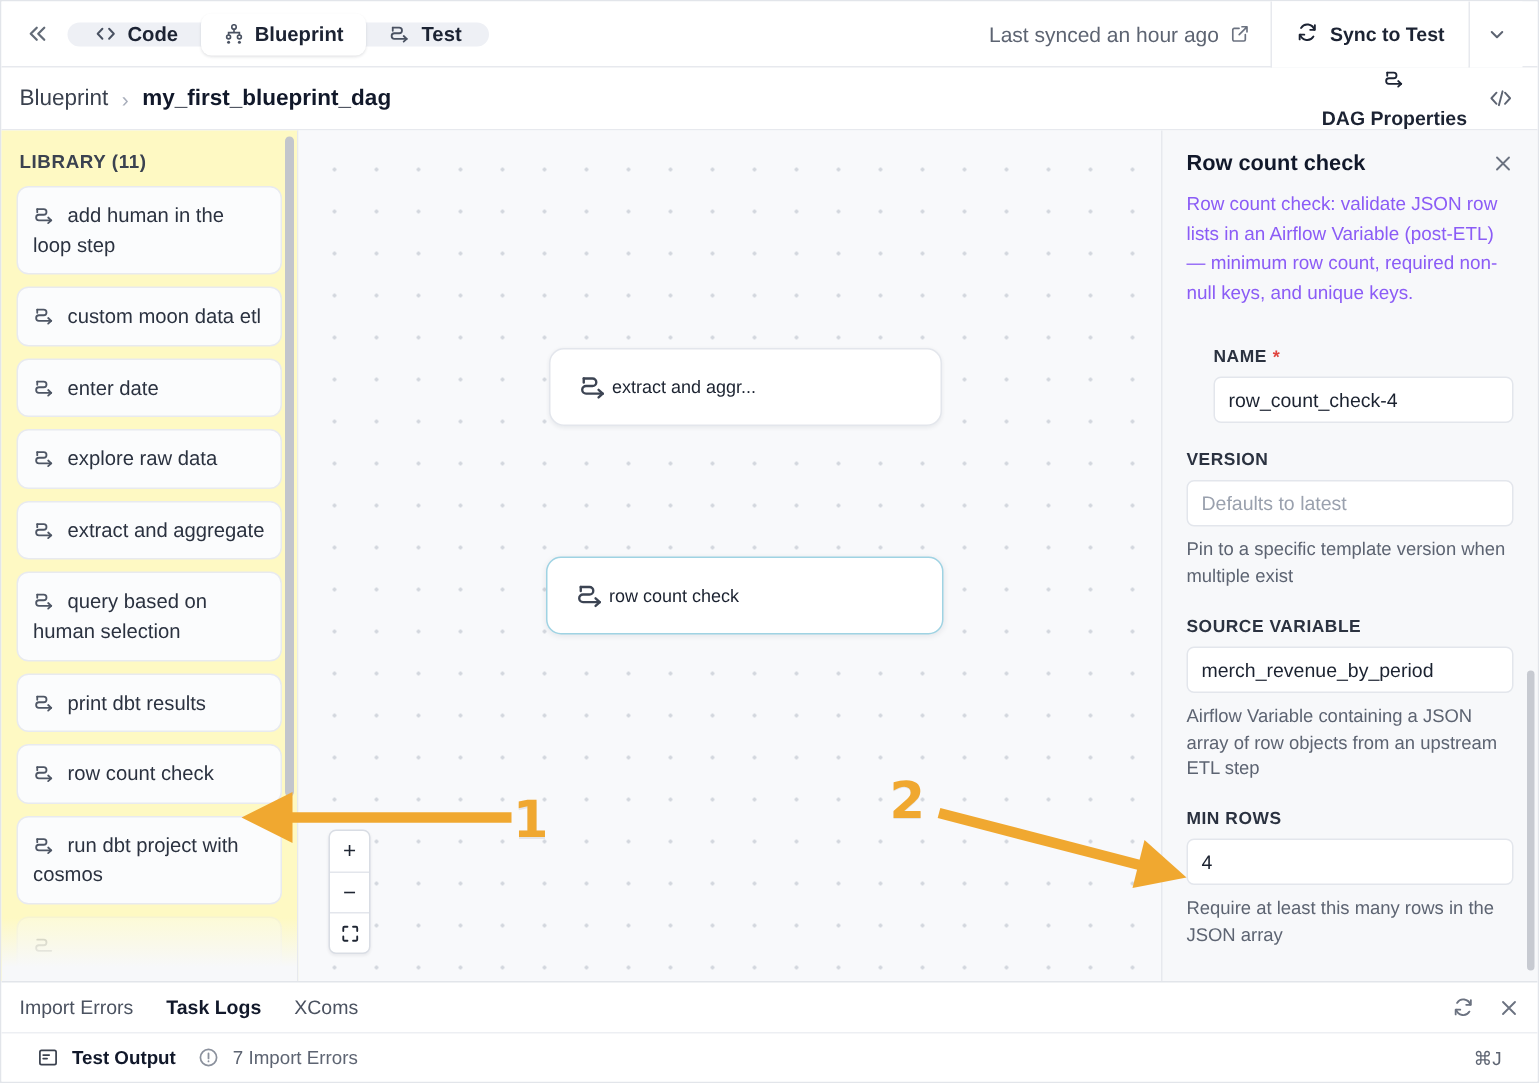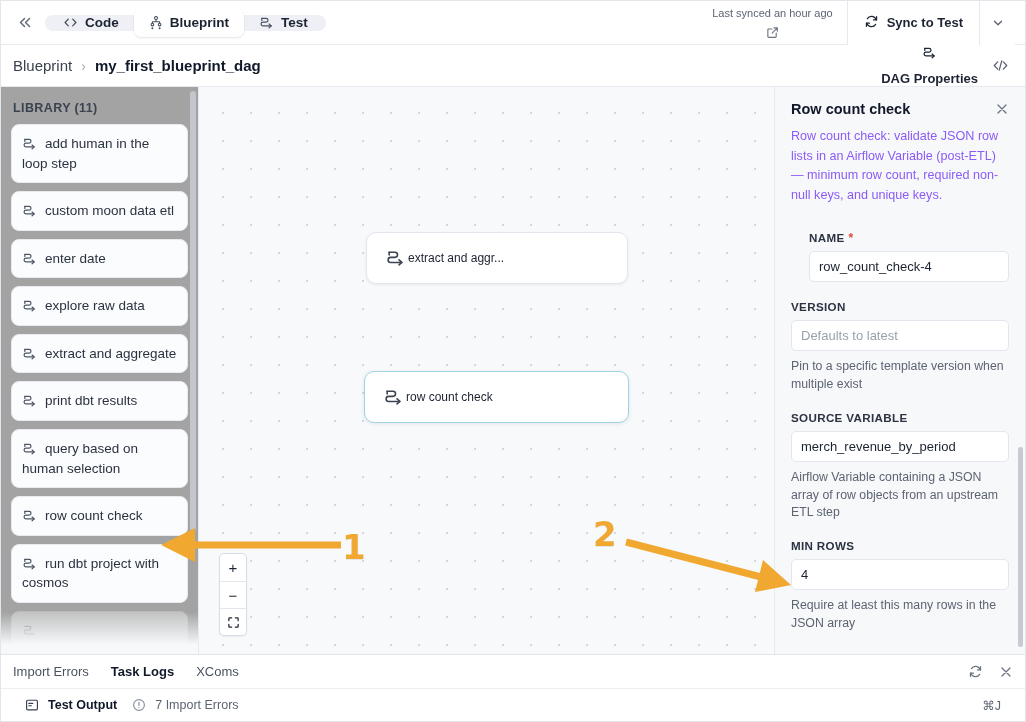--- a/index.html
+++ b/index.html
@@ -51,23 +51,22 @@
   .tab.active { background: #ffffff; box-shadow: 0 1px 2px rgba(16,24,40,.12); }
   .tab .ic { display: flex; align-items: center; color: #4a5262; }
 
   .topbar-right {
     margin-left: auto;
     display: flex; align-items: center; gap: 0;
     height: 44px;
   }
   .sync-status {
     display: flex; align-items: center; gap: 7px;
-    font-size: 11px; color: #5d6472;
+    font-size: 14px; color: #5d6472;
     padding-right: 14px;
-    flex-direction: column;
   }
   .sync-status .ext { color: #6b7280; display: flex; }
   .sync-btn-wrap {
     display: flex; align-items: stretch;
     height: 44px;
     border-left: 1px solid #e7e9ee;
   }
   .sync-btn {
     display: flex; align-items: center; gap: 8px;
     padding: 0 16px;
@@ -98,21 +97,21 @@
     font-size: 13px; font-weight: bold; color: #1c2333; cursor: pointer; flex-direction: column;
   }
   .code-toggle { color: #5d6472; display: flex; cursor: pointer; padding-right: 4px; }
 
   
   .bodyrow { flex: 1 1 auto; display: flex; min-height: 0; position: relative; }
 
   
   .library {
     width: 198px; flex: 0 0 198px;
-    background: #a3a3a3;
+    background: #fef9c3;
     border-right: 1px solid #e7e9ee;
     display: flex; flex-direction: column;
     position: relative;
     overflow: hidden;
     justify-content: flex-end;
   }
   .library-title {
     font-size: 12.5px; font-weight: bold; letter-spacing: .4px;
     color: #3b4250;
     padding: 14px 12px 9px 12px;
@@ -440,31 +439,31 @@
           </span><span>extract and aggregate</span>
         </div>
 
         <div class="lib-item">
           <span class="lib-ic">
             <svg width="15" height="14" viewBox="0 0 16 15" fill="none" aria-hidden="true">
                 <path d="M3 2.6h4.6a2 2 0 0 1 0 4H4.2a2 2 0 0 0 0 4H13" stroke="currentColor" stroke-width="1.3" stroke-linecap="round" stroke-linejoin="round"></path>
                 <path d="M10.8 8.6L13 10.6l-2.2 2" stroke="currentColor" stroke-width="1.3" stroke-linecap="round" stroke-linejoin="round"></path>
                 <path d="M3 2.6v2.2" stroke="currentColor" stroke-width="1.3" stroke-linecap="round"></path>
               </svg>
+          </span><span>query based on human selection</span>
+        </div>
+
+        <div class="lib-item">
+          <span class="lib-ic">
+            <svg width="15" height="14" viewBox="0 0 16 15" fill="none" aria-hidden="true">
+                <path d="M3 2.6h4.6a2 2 0 0 1 0 4H4.2a2 2 0 0 0 0 4H13" stroke="currentColor" stroke-width="1.3" stroke-linecap="round" stroke-linejoin="round"></path>
+                <path d="M10.8 8.6L13 10.6l-2.2 2" stroke="currentColor" stroke-width="1.3" stroke-linecap="round" stroke-linejoin="round"></path>
+                <path d="M3 2.6v2.2" stroke="currentColor" stroke-width="1.3" stroke-linecap="round"></path>
+              </svg>
           </span><span>print dbt results</span>
-        </div>
-
-        <div class="lib-item">
-          <span class="lib-ic">
-            <svg width="15" height="14" viewBox="0 0 16 15" fill="none" aria-hidden="true">
-                <path d="M3 2.6h4.6a2 2 0 0 1 0 4H4.2a2 2 0 0 0 0 4H13" stroke="currentColor" stroke-width="1.3" stroke-linecap="round" stroke-linejoin="round"></path>
-                <path d="M10.8 8.6L13 10.6l-2.2 2" stroke="currentColor" stroke-width="1.3" stroke-linecap="round" stroke-linejoin="round"></path>
-                <path d="M3 2.6v2.2" stroke="currentColor" stroke-width="1.3" stroke-linecap="round"></path>
-              </svg>
-          </span><span>query based on human selection</span>
         </div>
 
         <div class="lib-item">
           <span class="lib-ic">
             <svg width="15" height="14" viewBox="0 0 16 15" fill="none" aria-hidden="true">
                 <path d="M3 2.6h4.6a2 2 0 0 1 0 4H4.2a2 2 0 0 0 0 4H13" stroke="currentColor" stroke-width="1.3" stroke-linecap="round" stroke-linejoin="round"></path>
                 <path d="M10.8 8.6L13 10.6l-2.2 2" stroke="currentColor" stroke-width="1.3" stroke-linecap="round" stroke-linejoin="round"></path>
                 <path d="M3 2.6v2.2" stroke="currentColor" stroke-width="1.3" stroke-linecap="round"></path>
               </svg>
           </span><span>row count check</span>

